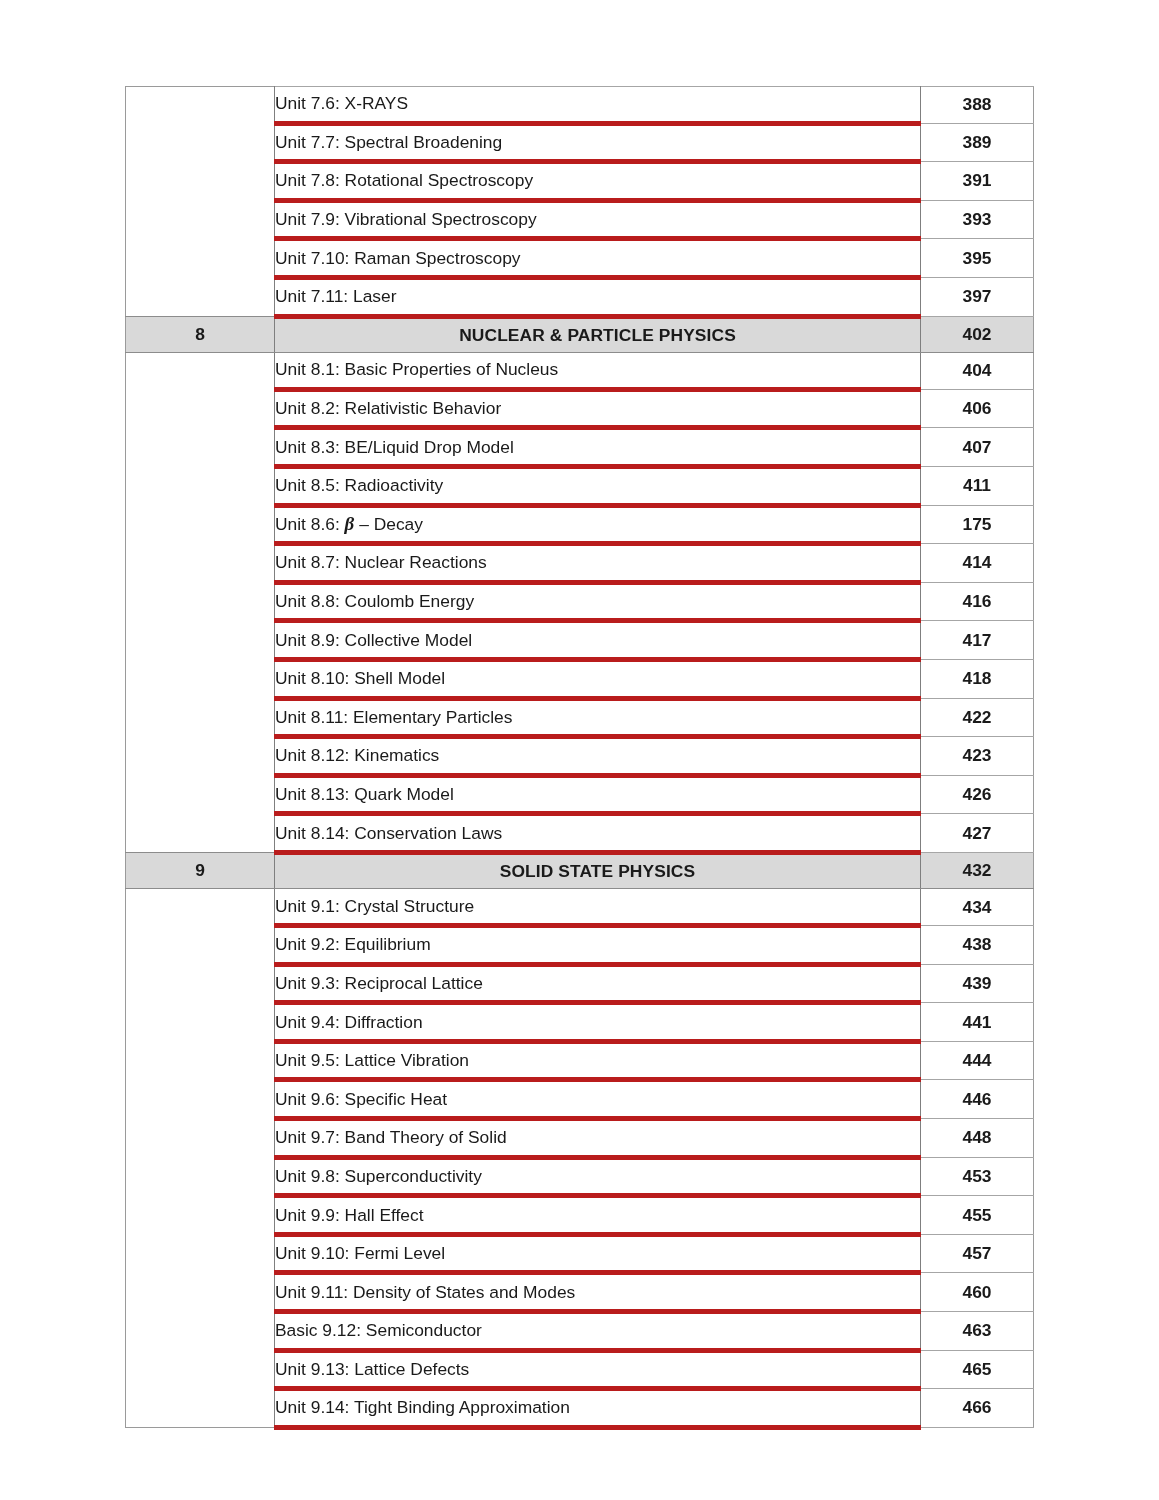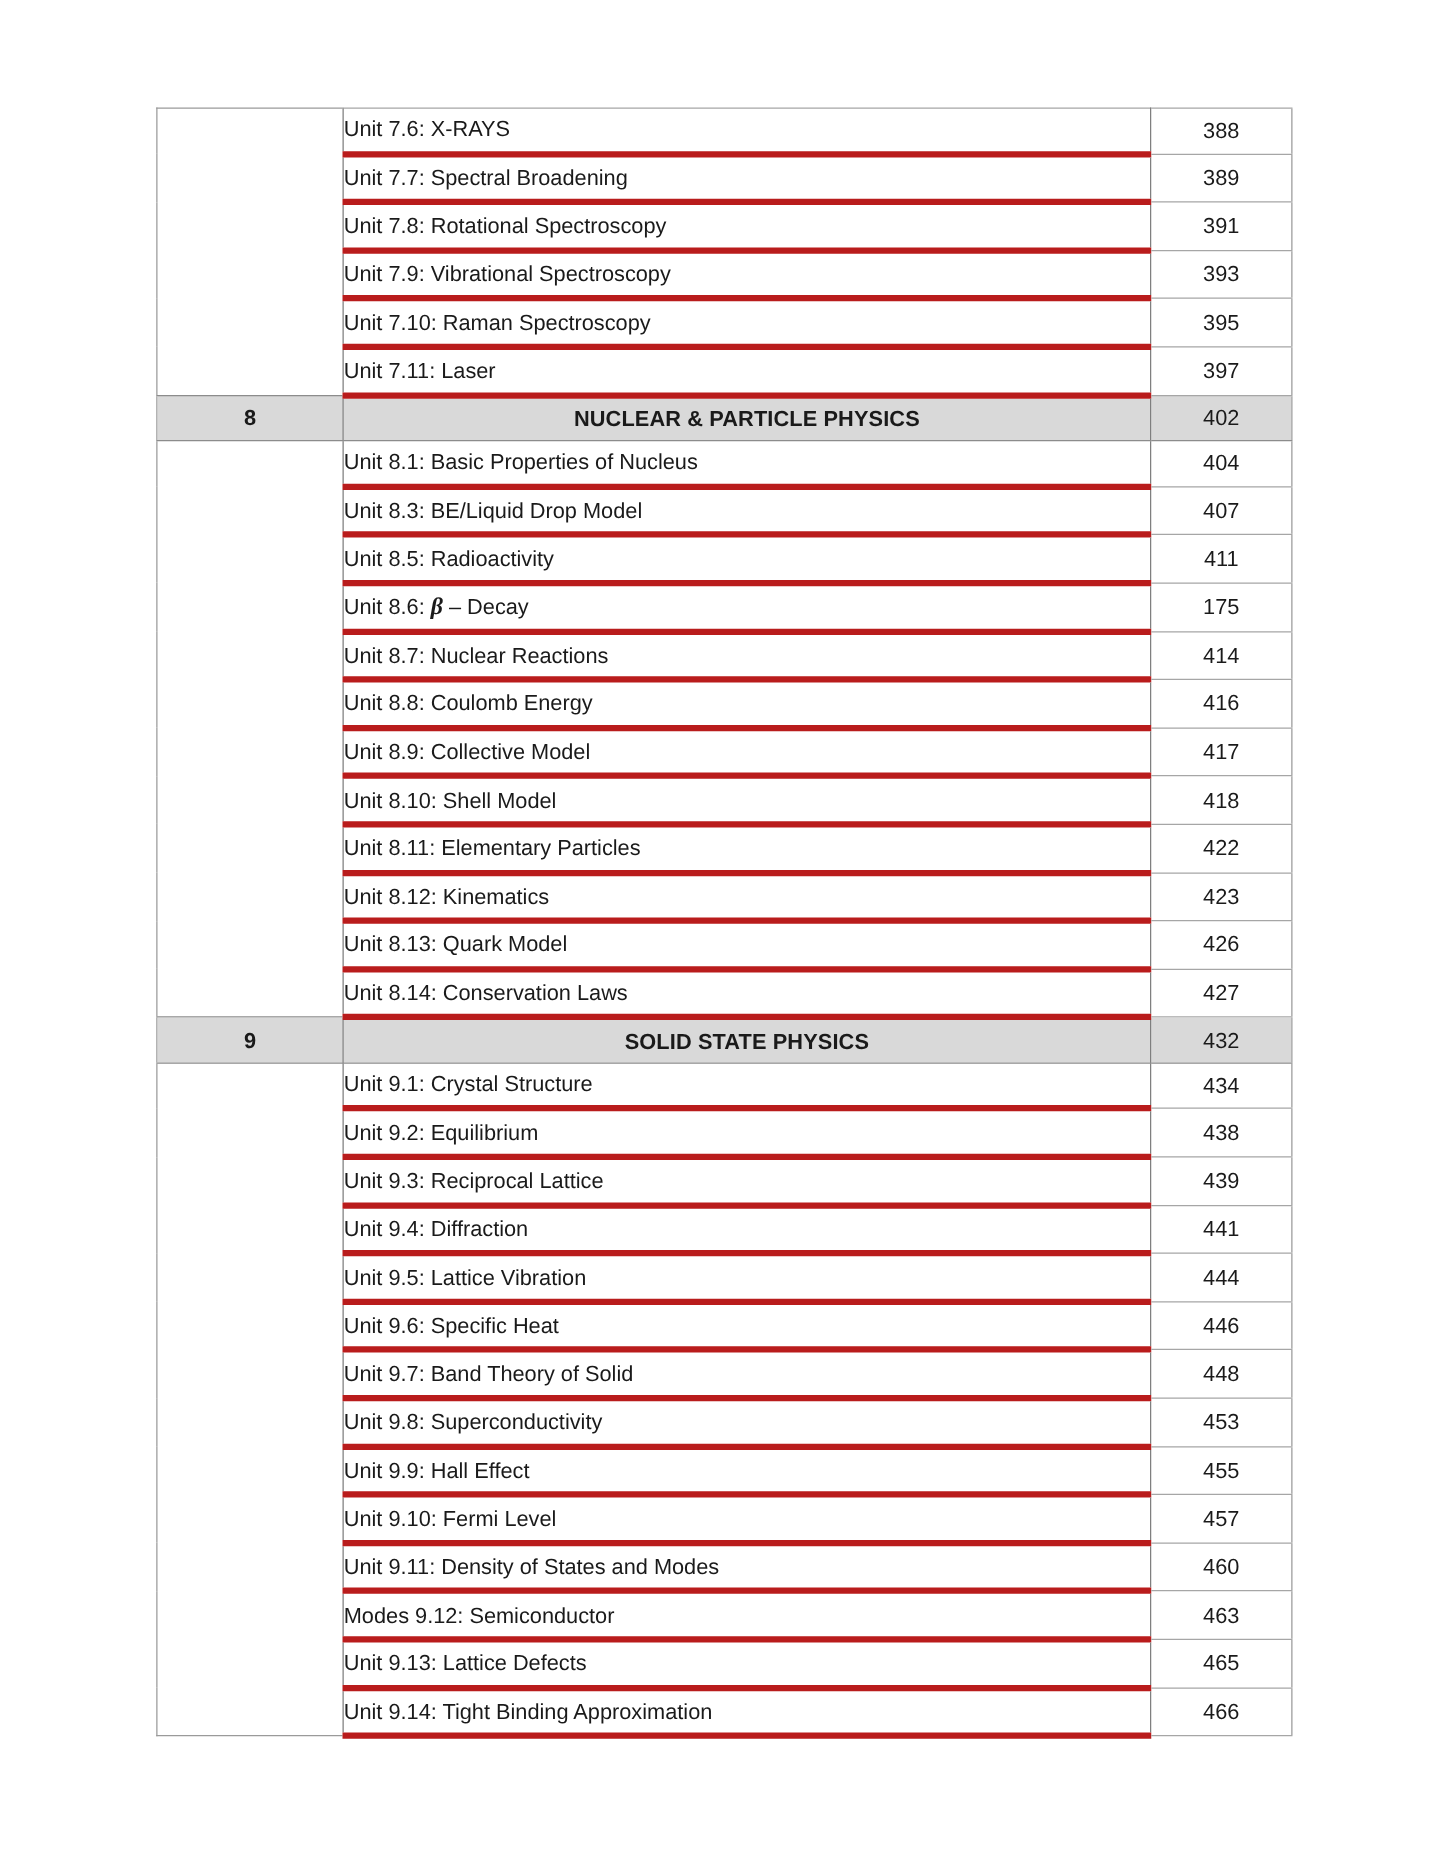--- a/index.html
+++ b/index.html
@@ -55,21 +55,21 @@
 
   td.title-cell {
     padding-left: 13px;
     border-right: 1px solid #7f7f7f;
     border-bottom: 5px solid #b91c1c;
     border-top: 1px solid #a6a6a6;
   }
 
   td.page-cell {
     text-align: center;
-    font-weight: normal;
+    font-weight: bold;
     border-bottom: 1px solid #a6a6a6;
     border-top: 1px solid #a6a6a6;
   }
 
   
   tr.unit-row td.chapter-cell {
     border-top: none;
     border-bottom: none;
   }
 
@@ -138,20 +138,25 @@
           <td class="title-cell">NUCLEAR &amp; PARTICLE PHYSICS</td>
           <td class="page-cell">402</td>
         </tr>
         <tr class="unit-row">
           <td class="chapter-cell"></td>
           <td class="title-cell">Unit 8.1: Basic Properties of Nucleus</td>
           <td class="page-cell">404</td>
         </tr>
         <tr class="unit-row">
           <td class="chapter-cell"></td>
+          <td class="title-cell">Unit 8.2: Relativistic Behavior</td>
+          <td class="page-cell">406</td>
+        </tr>
+        <tr class="unit-row">
+          <td class="chapter-cell"></td>
           <td class="title-cell">Unit 8.3: BE/Liquid Drop Model</td>
           <td class="page-cell">407</td>
         </tr>
         <tr class="unit-row">
           <td class="chapter-cell"></td>
           <td class="title-cell">Unit 8.5: Radioactivity</td>
           <td class="page-cell">411</td>
         </tr>
         <tr class="unit-row">
           <td class="chapter-cell"></td>
@@ -253,21 +258,21 @@
           <td class="title-cell">Unit 9.10: Fermi Level</td>
           <td class="page-cell">457</td>
         </tr>
         <tr class="unit-row">
           <td class="chapter-cell"></td>
           <td class="title-cell">Unit 9.11: Density of States and Modes</td>
           <td class="page-cell">460</td>
         </tr>
         <tr class="unit-row">
           <td class="chapter-cell"></td>
-          <td class="title-cell">Modes 9.12: Semiconductor</td>
+          <td class="title-cell">Basic 9.12: Semiconductor</td>
           <td class="page-cell">463</td>
         </tr>
         <tr class="unit-row">
           <td class="chapter-cell"></td>
           <td class="title-cell">Unit 9.13: Lattice Defects</td>
           <td class="page-cell">465</td>
         </tr>
         <tr class="unit-row">
           <td class="chapter-cell"></td>
           <td class="title-cell">Unit 9.14: Tight Binding Approximation</td>

